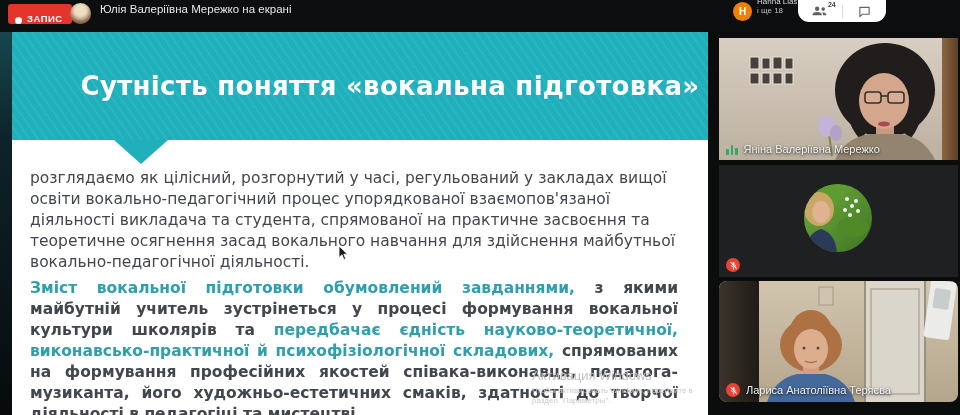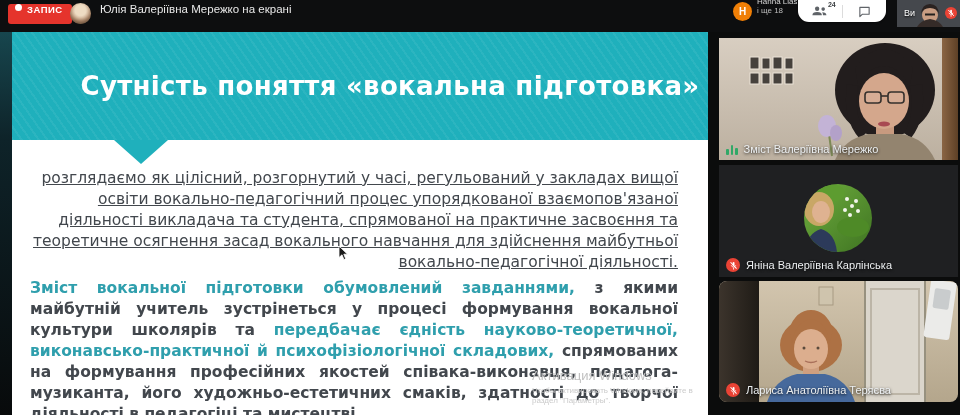--- a/index.html
+++ b/index.html
@@ -2,21 +2,21 @@
 <html style="--accent-teal: #1fb0bc; --teal-text: #2f9fad; --record-red: #e5342c; --mic-red: #ea4335; --speak-green: #31a867; --avatar-orange: #f07f06;"><head>
 <meta charset="utf-8">
 <style>
   html,body{margin:0;padding:0;background:#000;}
   .stage{position:relative;width:960px;height:415px;background:#000;overflow:hidden;
          font-family:"Liberation Sans",sans-serif;}
 
   
   .topbar{position:absolute;left:0;top:0;width:960px;height:32px;background:#0d0e0f;}
   .record-btn{position:absolute;left:8px;top:4px;height:20px;padding:0 9px 0 7px;
-    background:var(--record-red,#e5342c);border-radius:3px;display:flex;align-items:flex-start;gap:5px;
+    background:var(--record-red,#e5342c);border-radius:3px;display:flex;align-items:flex-end;gap:5px;
     color:#fff;font-size:9.5px;font-weight:bold;letter-spacing:.5px;cursor:default;}
   .record-dot{width:7px;height:7px;border-radius:50%;background:#fff;}
   .presenter-avatar{position:absolute;left:70px;top:3px;width:21px;height:21px;border-radius:50%;
     background:radial-gradient(circle at 50% 35%,#eedcc3 0 32%,#c9a284 62%,#7d6450 100%);
     box-shadow:inset 0 -3px 4px rgba(60,40,20,.5);}
   .presenter-status{position:absolute;left:100px;top:3px;font-size:11.5px;color:#e8e8e8;white-space:nowrap;}
   .ovf-avatar{position:absolute;left:733px;top:2px;width:19px;height:19px;border-radius:50%;
     background:var(--avatar-orange,#f07f06);color:#fff;font-size:10px;font-weight:bold;
     display:flex;align-items:center;justify-content:center;}
   .ovf-names{position:absolute;left:757px;top:-3px;width:40px;overflow:hidden;}
@@ -43,21 +43,21 @@
     background-image:repeating-linear-gradient(55deg,rgba(255,255,255,.06) 0 2px,rgba(255,255,255,0) 2px 7px);
     display:flex;align-items:center;justify-content:center;padding-left:32px;}
   .slide-title{color:#fff;font-size:26px;font-weight:bold;letter-spacing:.3px;text-align:center;
     font-family:"DejaVu Sans",sans-serif;}
   .callout{position:absolute;left:114px;top:108px;width:0;height:0;
     border-left:27px solid transparent;border-right:27px solid transparent;
     border-top:24px solid var(--accent-teal,#1fb0bc);}
   .slide-body{position:absolute;left:30px;top:136px;width:648px;
     font-family:"DejaVu Sans",sans-serif;font-size:15.5px;line-height:21px;color:#42474d;}
   .para{margin:0 0 5px 0;}
-  .para.center{text-align:right;text-decoration:underline;}
+  .para.center{text-align:left;}
   .para.justify{text-align:justify;text-align-last:left;font-weight:bold;}
   .para span.dark{color:#42474d;}
   .para span.teal{color:var(--teal-text,#2f9fad);}
   .watermark{position:absolute;left:532px;top:336px;color:#c3c3c3;}
   .wm-title{font-size:13px;color:#c0c0c0;}
   .wm-sub{font-size:8px;line-height:10px;color:#cbcbcb;margin-top:3px;}
   .cursor{position:absolute;left:338px;top:214px;}
 
   
   .sidebar{position:absolute;left:708px;top:32px;width:252px;height:383px;background:#0b0c0c;}
@@ -110,40 +110,20 @@
         <span class="count-badge">24</span>
       </div>
       <div class="pill-divider"></div>
       <div class="pill-btn">
         <svg viewBox="0 0 14 14" width="13" height="13">
           <path d="M2 2.5 h10 v7.5 h-7.5 l-2.5 2.5 Z" fill="none" stroke="#5f6368" stroke-width="1.2" stroke-linejoin="round"></path>
         </svg>
       </div>
     </div>
 
-    <div class="self-tile">
-      <svg class="art" viewBox="0 0 63 27" width="63" height="27">
-        <rect width="63" height="27" fill="#45484d"></rect>
-        <circle cx="33" cy="15" r="8" fill="#c99d82"></circle>
-        <path d="M24 14 Q25 4 33 4 Q41 4 42 14 Q40 8 33 8 Q26 8 24 14 Z" fill="#2a2220"></path>
-        <line x1="28" y1="14.5" x2="38" y2="14.5" stroke="#23201e" stroke-width="2"></line>
-        <path d="M20 27 Q24 20 33 19 Q42 20 46 27 Z" fill="#352b28"></path>
-      </svg>
-      <span class="self-label">Ви</span>
-      <span class="mic-badge">
-        <svg viewBox="0 0 14 14" width="10" height="10">
-          <g fill="none" stroke="#fff" stroke-width="1.1" stroke-linecap="round">
-            <rect x="5.9" y="2.6" width="2.4" height="5" rx="1.2" fill="#fff" stroke="none"></rect>
-            <path d="M4.3 7.2 a2.9 2.9 0 0 0 5.4 0"></path>
-            <line x1="7.1" y1="10.3" x2="7.1" y2="11.7"></line>
-            <line x1="3.6" y1="3.2" x2="10.6" y2="10.6" stroke-width="1.3"></line>
-          </g>
-        </svg>
-      </span>
-    </div>
   </div>
 
   <div class="share">
     <div class="left-strip"></div>
     <div class="title-band">
       <div class="slide-title">Сутність поняття «вокальна підготовка»</div>
     </div>
     <div class="callout"></div>
     <div class="slide-body">
         <p class="para center"><span class="dark">розглядаємо як цілісний, розгорнутий у часі, регульований у закладах вищої освіти вокально-педагогічний процес упорядкованої взаємопов'язаної діяльності викладача та студента, спрямованої на практичне засвоєння та теоретичне осягнення засад вокального навчання для здійснення майбутньої вокально-педагогічної діяльності.</span></p>
@@ -203,21 +183,21 @@
         </g>
         <ellipse cx="165" cy="86" rx="6" ry="2.6" fill="#a84a52"></ellipse>
         <path d="M116 122 Q126 100 150 96 L182 96 Q206 100 216 122 Z" fill="#93846f"></path>
       </svg>
       <div class="tile-label">
         <span class="speak-icon">
             <span></span>
             <span></span>
             <span></span>
           </span>
-        <span>Зміст Валеріївна Мережко</span>
+        <span>Яніна Валеріївна Мережко</span>
       </div>
     </div>
 
     <div class="tile tile2">
       <svg class="art" viewBox="0 0 239 112" width="239" height="112">
         <defs>
           <linearGradient id="leaf2" x1="0" y1="0" x2="1" y2="1">
             <stop offset="0" stop-color="#6fae3e"></stop>
               <stop offset="1" stop-color="#3f7422"></stop>
           </linearGradient>
@@ -247,21 +227,20 @@
         <span class="mute-icon">
           <svg viewBox="0 0 14 14" width="11" height="11">
             <g fill="none" stroke="#fff" stroke-width="1.1" stroke-linecap="round">
               <rect x="5.9" y="2.6" width="2.4" height="5" rx="1.2" fill="#fff" stroke="none"></rect>
               <path d="M4.3 7.2 a2.9 2.9 0 0 0 5.4 0"></path>
               <line x1="7.1" y1="10.3" x2="7.1" y2="11.7"></line>
               <line x1="3.6" y1="3.2" x2="10.6" y2="10.6" stroke-width="1.3"></line>
             </g>
           </svg>
         </span>
-        <span>Яніна Валеріївна Карлінська</span>
       </div>
     </div>
 
     <div class="tile tile3">
       <svg class="art" viewBox="0 0 239 121" width="239" height="121">
         <defs>
           <linearGradient id="wall3" x1="0" y1="0" x2="0" y2="1">
             <stop offset="0" stop-color="#d2c5ae"></stop>
               <stop offset="1" stop-color="#b4a68c"></stop>
           </linearGradient>

